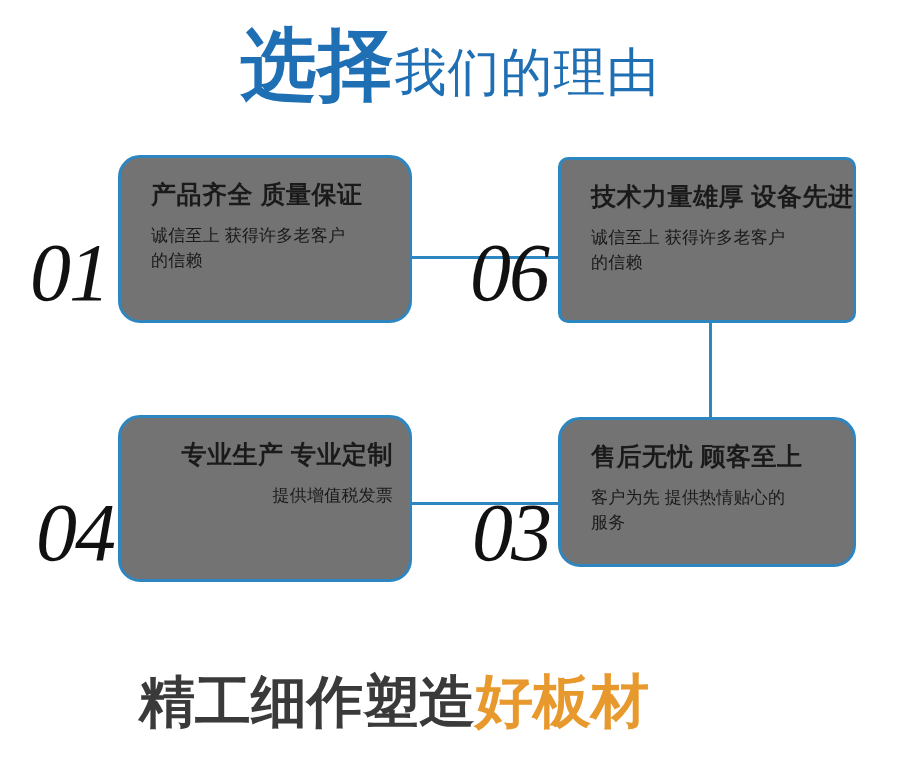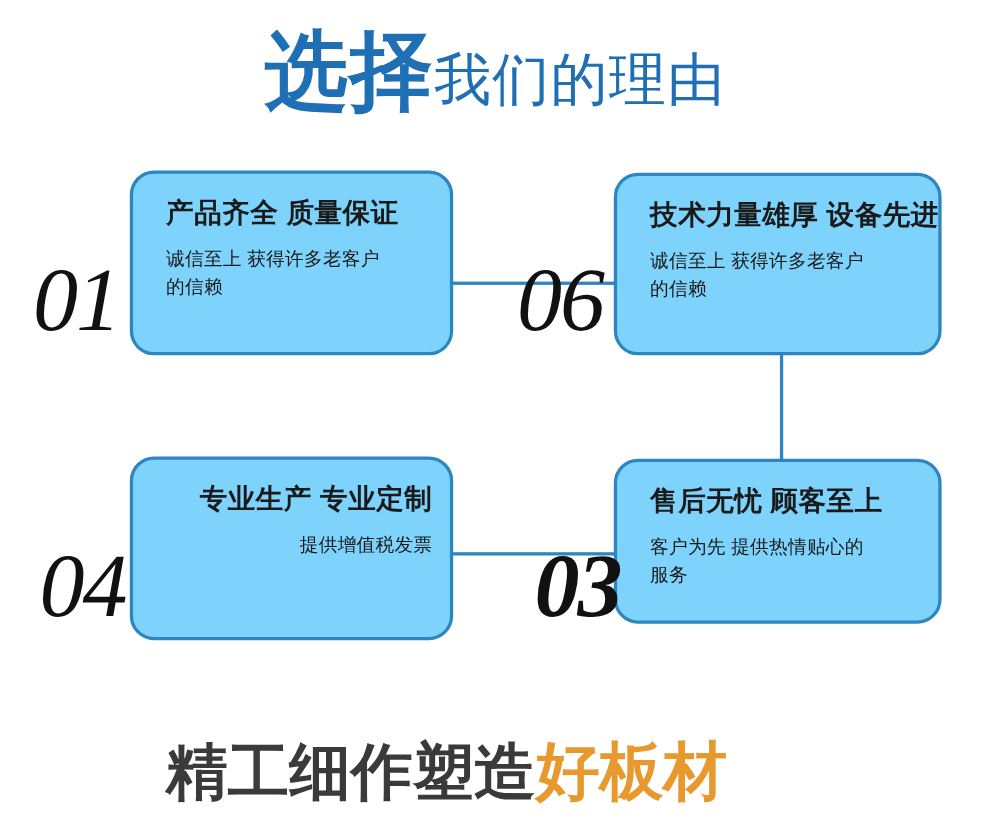--- a/index.html
+++ b/index.html
@@ -54,21 +54,21 @@
     position: absolute;
     background: #2E86C1;
   }
   .conn-h { height: 3px; }
   .conn-v { width: 3px; }
 
   
   .card {
     position: absolute;
     box-sizing: border-box;
-    background: #7dd3fc;
+    background: #737373;
     border: 3px solid #2E86C1;
     border-radius: 22px;
     z-index: 3;
   }
   .card-inner {
     position: absolute;
     left: 0;
     top: 0;
     right: 0;
     bottom: 0;
@@ -105,21 +105,21 @@
     color: #111111;
     line-height: 1;
     z-index: 6;
     letter-spacing: -2px;
     white-space: nowrap;
   }
 
   
   .footer {
     position: absolute;
-    left: 16px;
+    left: 4px;
     top: 672px;
     width: 780px;
     text-align: center;
     white-space: nowrap;
   }
   .footer-dark {
     font-family: "Liberation Sans", "DejaVu Sans", sans-serif;
     font-size: 56px;
     font-weight: 700;
     color: #3A3A3A;
@@ -152,21 +152,21 @@
   <div class="card-inner">
     <div class="card-title">产品齐全 质量保证</div>
     <div class="card-body">
       <span class="bline">诚信至上 获得许多老客户</span>
       <span class="bline">的信赖</span>
     </div>
   </div>
 </div>
 <div class="num" style="left:30px; top:232px;">01</div>
 
-<div class="card" style="left:558px; top:157px; width:298px; height:166px;">
+<div class="card" style="left:558px; top:157px; width:298px; height:166px;border-radius:10px;">
   <div class="card-inner">
     <div class="card-title">技术力量雄厚 设备先进</div>
     <div class="card-body">
       <span class="bline">诚信至上 获得许多老客户</span>
       <span class="bline">的信赖</span>
     </div>
   </div>
 </div>
 <div class="num" style="left:470px; top:232px;">06</div>
 
@@ -182,17 +182,17 @@
 
 <div class="card" style="left:558px; top:417px; width:298px; height:150px;">
   <div class="card-inner">
     <div class="card-title">售后无忧 顾客至上</div>
     <div class="card-body">
       <span class="bline">客户为先 提供热情贴心的</span>
       <span class="bline">服务</span>
     </div>
   </div>
 </div>
-<div class="num" style="left:486px; top:492px;font-weight:bold;">03</div>
+<div class="num" style="left:472px; top:492px;">03</div>
 
 <div class="footer">
   <span class="footer-dark">精工细作塑造</span><span class="footer-accent">好板材</span>
 </div>
 
 </body></html>

